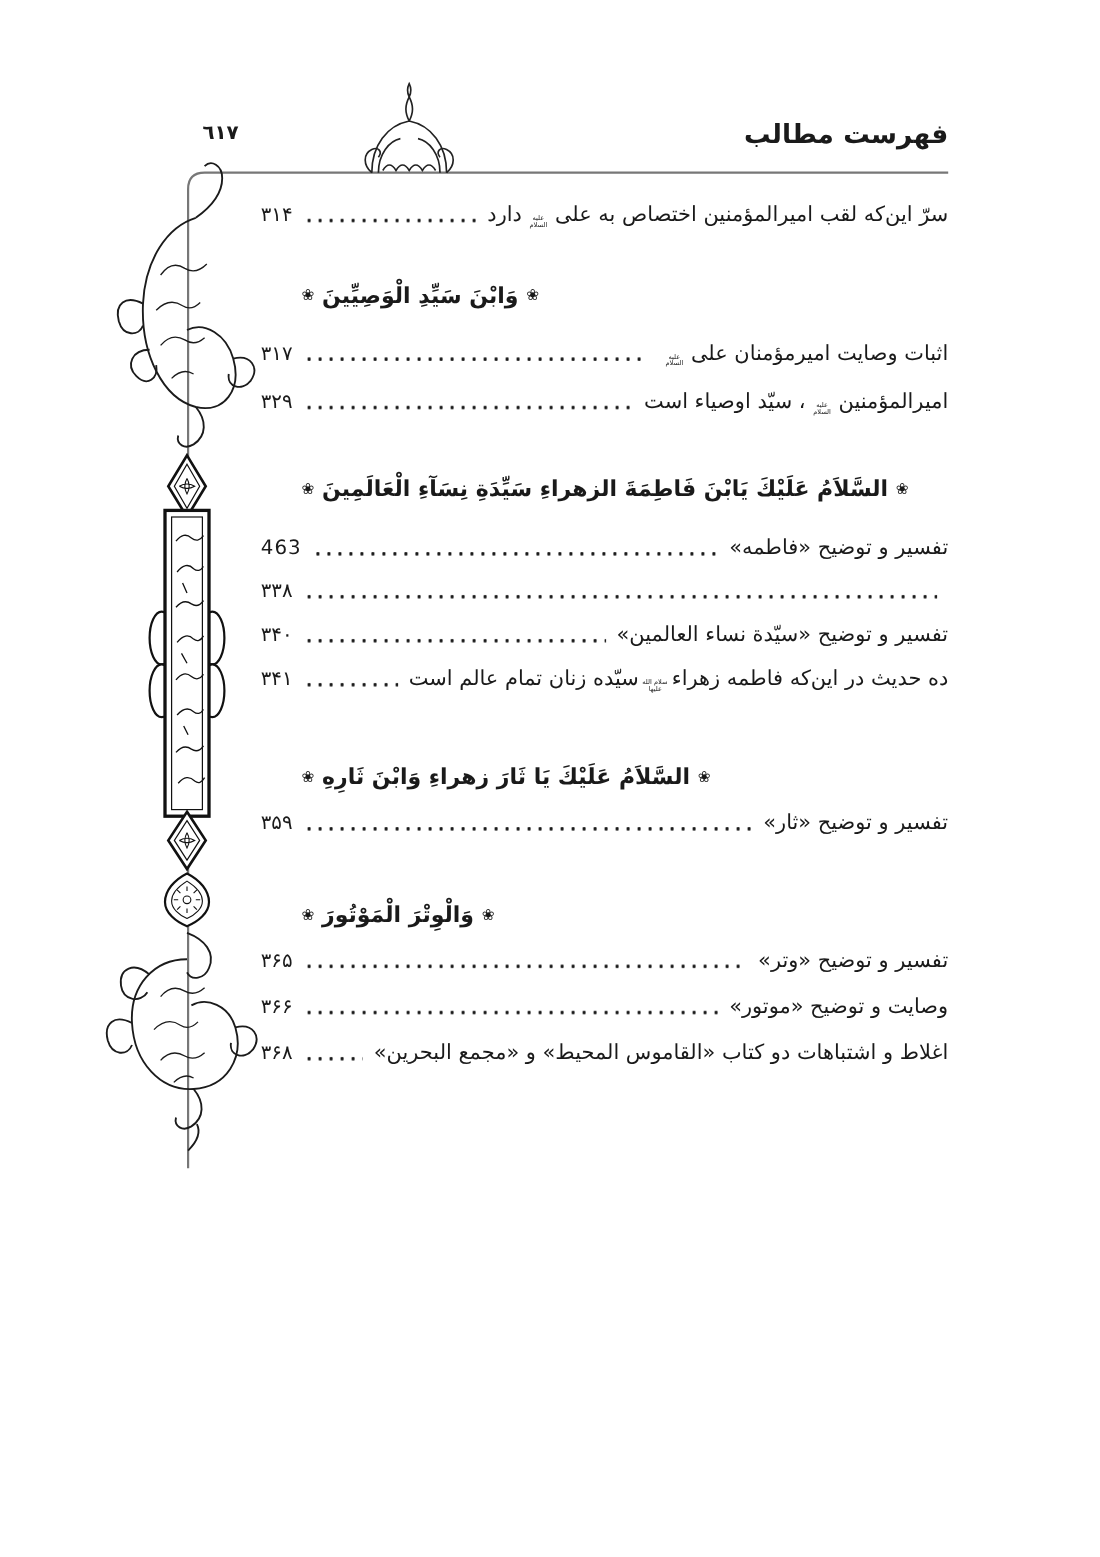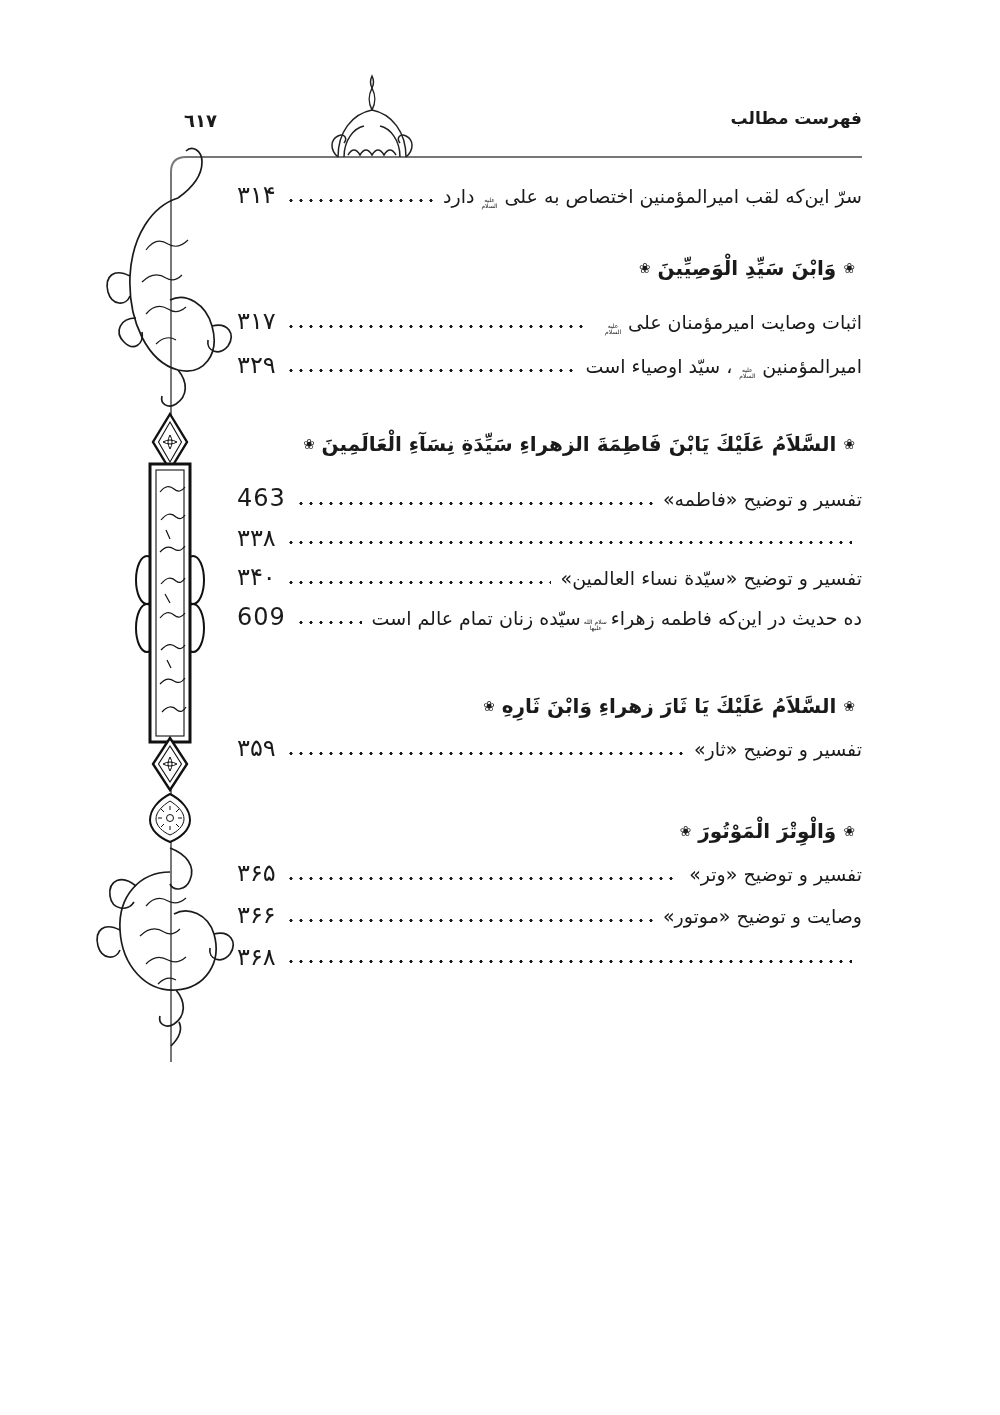--- a/index.html
+++ b/index.html
@@ -6,41 +6,41 @@
   body{
     width:1000px;height:1415px;position:relative;background:#ffffff;
     font-family:"DejaVu Sans",sans-serif;color:#1a1a1a;overflow:hidden;
   }
   
   .hdr-pagenum{
     position:absolute;left:184px;top:110px;font-size:18px;font-weight:bold;
     letter-spacing:2px;direction:rtl;
   }
   .hdr-title{
-    position:absolute;right:138px;top:108px;font-size:17px;font-weight:bold;direction:rtl;
+    position:absolute;right:138px;top:108px;font-size:24px;font-weight:bold;direction:rtl;
   }
   
   .deco{position:absolute;left:0;top:0;width:1000px;height:1415px;pointer-events:none;}
   
   .content{
     position:absolute;left:237px;top:0;width:625px;height:1415px;direction:rtl;
   }
   .row{
     position:absolute;right:0;left:0;display:flex;direction:rtl;
     align-items:baseline;font-size:19px;line-height:30px;white-space:nowrap;
   }
   .row .txt{flex:0 0 auto;}
   .row .dots{
     flex:1 1 auto;height:5px;align-self:flex-end;margin:0 10px 8px 10px;
     background:radial-gradient(circle,#1b1b1b 1.4px,transparent 1.8px) repeat-x;
     background-size:10px 5px;min-width:18px;
   }
-  .row .num{flex:0 0 auto;font-size:24px;letter-spacing:1px;}
+  .row .num{flex:0 0 auto;font-size:18px;letter-spacing:1px;}
   .heading{
-    position:absolute;right:0;left:30px;text-align:right;font-weight:bold;
+    position:absolute;right:0;left:30px;text-align:left;font-weight:bold;
     font-size:20px;line-height:32px;direction:rtl;white-space:nowrap;
   }
   .heading .fl{font-size:14px;font-weight:normal;padding:0 7px;position:relative;top:-2px;}
   
   .hon{
     display:inline-block;width:22px;margin:0 4px;vertical-align:-5px;
     font-size:6px;line-height:6px;text-align:center;font-weight:normal;
   }
   .hon .hl{display:block;}
 </style>
@@ -175,21 +175,21 @@
 
   <div class="row" style="top:562px">
     <span class="txt"><span>تفسیر و توضیح «سیّدة نساء العالمین»</span></span>
     <span class="dots"></span>
     <span class="num">۳۴۰</span>
   </div>
 
   <div class="row" style="top:602px">
     <span class="txt"><span>ده حدیث در این‌که فاطمه زهراء</span><span class="hon"><span class="hl">سلام الله</span><span class="hl">عليها</span></span><span>سیّده زنان تمام عالم است</span></span>
     <span class="dots"></span>
-    <span class="num">609</span>
+    <span class="num">۳۴۱</span>
   </div>
 
   <div class="heading" style="top:690px">
     <span class="fl">❀</span><span>السَّلاَمُ عَلَیْكَ یَا ثَارَ زهراءِ وَابْنَ ثَارِهِ</span><span class="fl">❀</span>
   </div>
 
   <div class="row" style="top:733px">
     <span class="txt"><span>تفسیر و توضیح «ثار»</span></span>
     <span class="dots"></span>
     <span class="num">۳۵۹</span>
@@ -205,17 +205,18 @@
     <span class="num">۳۶۵</span>
   </div>
 
   <div class="row" style="top:900px">
     <span class="txt"><span>وصایت و توضیح «موتور»</span></span>
     <span class="dots"></span>
     <span class="num">۳۶۶</span>
   </div>
 
   <div class="row" style="top:942px">
+    <span class="txt"><span>اغلاط و اشتباهات دو کتاب «القاموس المحیط» و «مجمع البحرین»</span></span>
     <span class="dots"></span>
     <span class="num">۳۶۸</span>
   </div>
 
 </div>
 
 </body></html>

